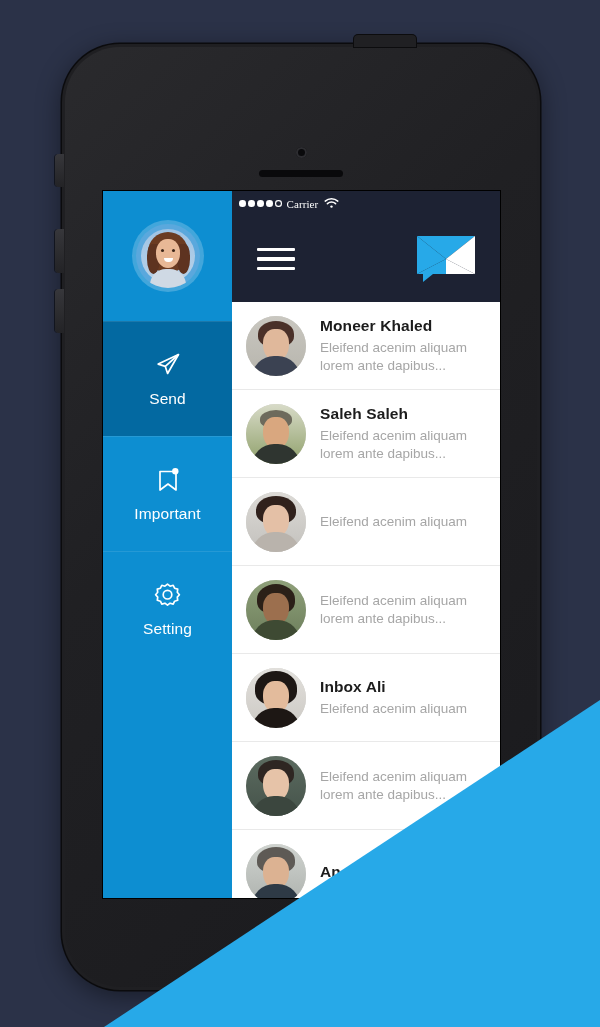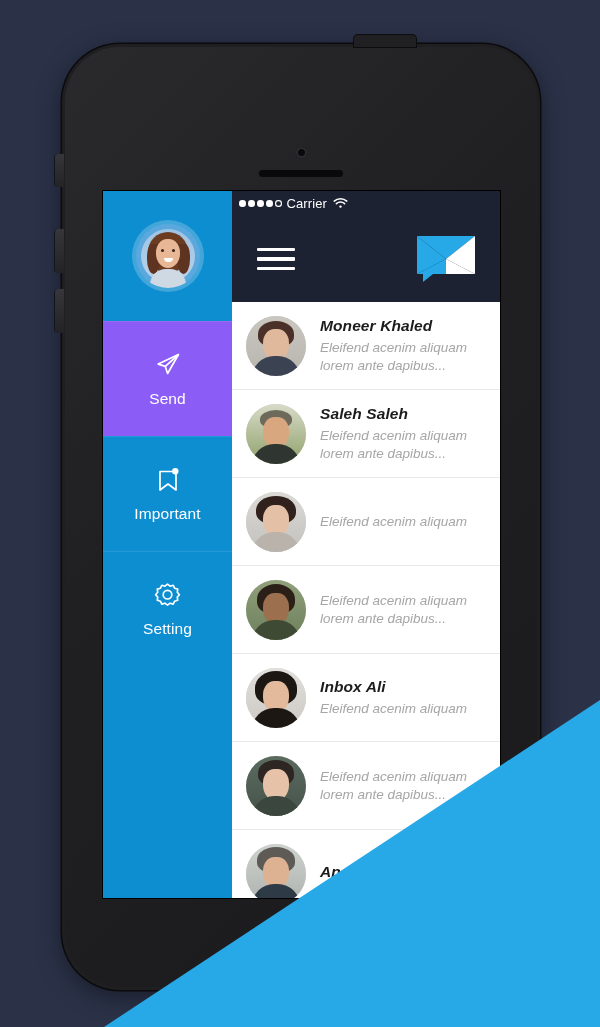--- a/index.html
+++ b/index.html
@@ -113,21 +113,21 @@
     height:115px;
     display:flex; flex-direction:column;
     align-items:center; justify-content:center;
     gap:10px;
     color:#ffffff;
     border-top:1px solid rgba(255,255,255,.10);
     position:relative;
     cursor:pointer;
     flex:none;
   }
-  .nav-item.active{ background:#8b5cf6; }
+  .nav-item.active{ background:#0369a1; }
   .nav-item .nav-icon{
     width:30px; height:30px;
     display:flex; align-items:center; justify-content:center;
   }
   .nav-item .nav-icon svg{ display:block; }
   .nav-label{ font-size:15.5px; letter-spacing:.1px; color:#fff; }
 
   
   #content{ flex:1; display:flex; flex-direction:column; min-width:0; background:#fff; }
 
@@ -135,21 +135,21 @@
     height:25px;
     background:#1d2233;
     display:flex; align-items:center;
     padding-left:7px;
     gap:5px;
     color:#fff;
   }
   .sig-dots{ display:flex; align-items:center; gap:2.5px; }
   .sig-dot{ width:6.5px; height:6.5px; border-radius:50%; background:#fff; }
   .sig-dot.empty{ background:transparent; box-shadow:inset 0 0 0 1.2px #fff; }
-  #carrier-label{ font-size:13px; letter-spacing:.1px; }
+  #carrier-label{ font-size:11px; letter-spacing:.1px;font-family:Liberation Serif, serif; }
   #wifi-icon{ margin-left:1px; }
 
   #appbar{
     height:86px;
     background:#1d2233;
     display:flex; align-items:center; justify-content:space-between;
     padding:0 23px 0 25px;
   }
   #hamburger{ display:flex; flex-direction:column; gap:6px; cursor:pointer; }
   #hamburger span{ display:block; width:38px; height:3.5px; background:#fff; border-radius:1px; }
@@ -168,21 +168,21 @@
     width:60px; height:60px; border-radius:50%;
     flex:none; overflow:hidden; position:relative;
     background:#cfcfcb;
   }
   .msg-avatar .av-bg{ position:absolute; inset:0; }
   .msg-avatar .av-hair{ position:absolute; border-radius:50% 50% 40% 40%; }
   .msg-avatar .av-face{ position:absolute; left:17px; top:13px; width:26px; height:32px;
     border-radius:48% 48% 55% 55%; }
   .msg-avatar .av-body{ position:absolute; left:6px; bottom:-6px; width:48px; height:26px;
     border-radius:22px 22px 0 0; }
-  .msg-text{ min-width:0; flex:1;font-style:italic; }
+  .msg-text{ min-width:0; flex:1; }
   .msg-name{ font-size:15.5px; font-weight:bold; color:#1c1c1c; margin-bottom:4px; letter-spacing:.1px; }
   .msg-preview{ font-size:13.5px; color:#a6a6a6; line-height:1.32; }
 
   
   #diagonal{
     position:absolute; left:0; top:0;
     width:600px; height:1027px;
     pointer-events:none;
   }
 </style>

